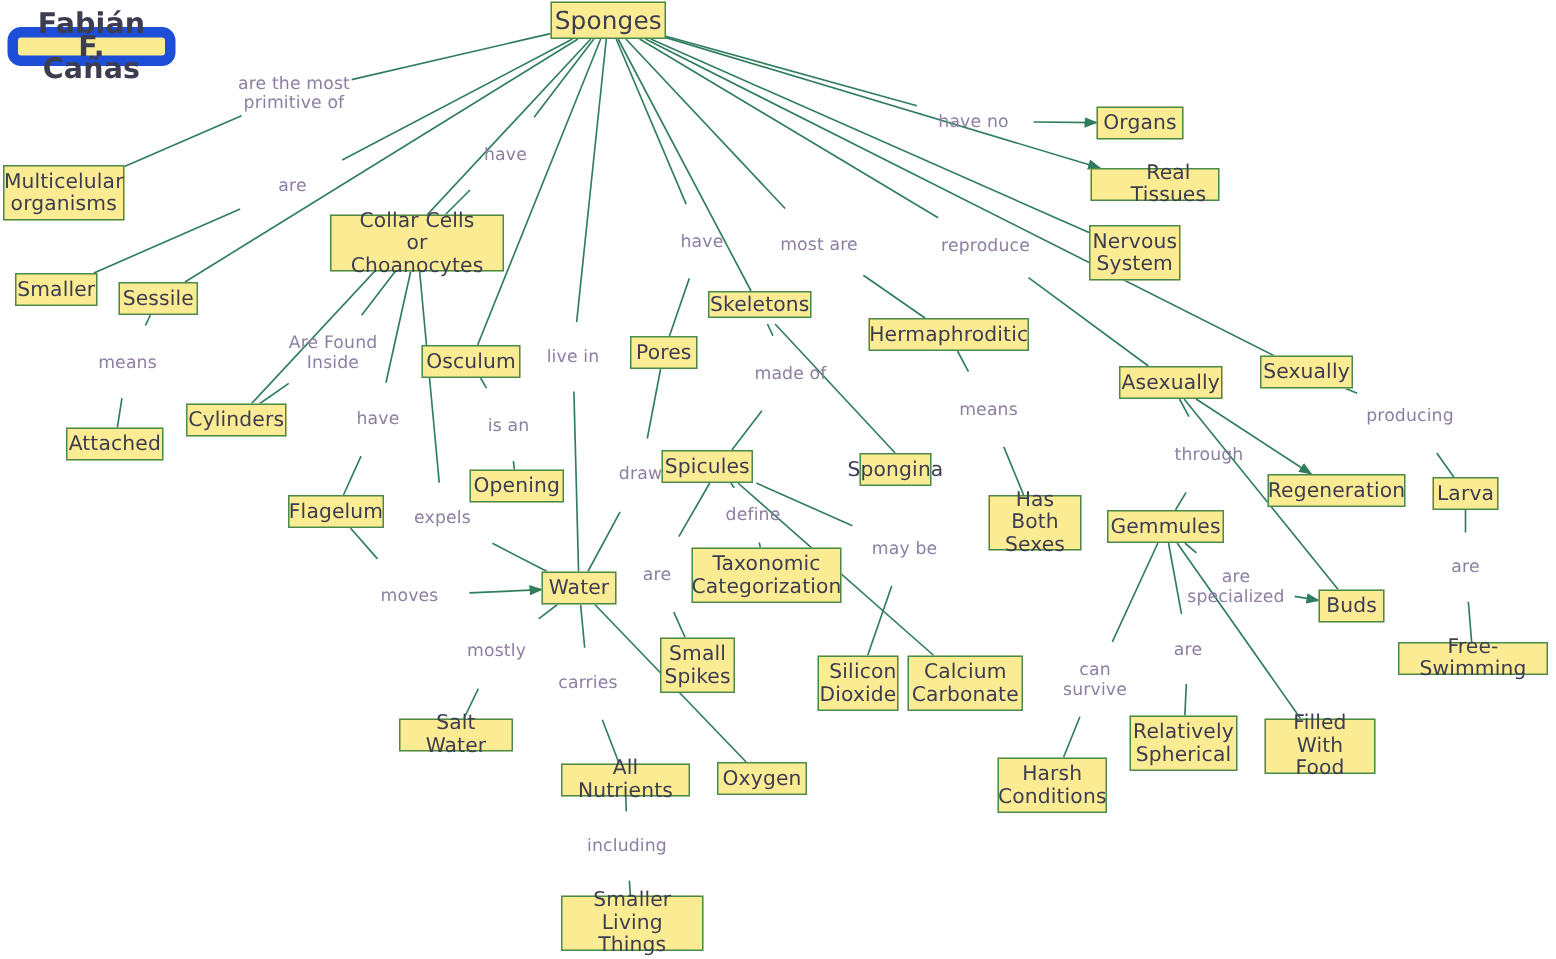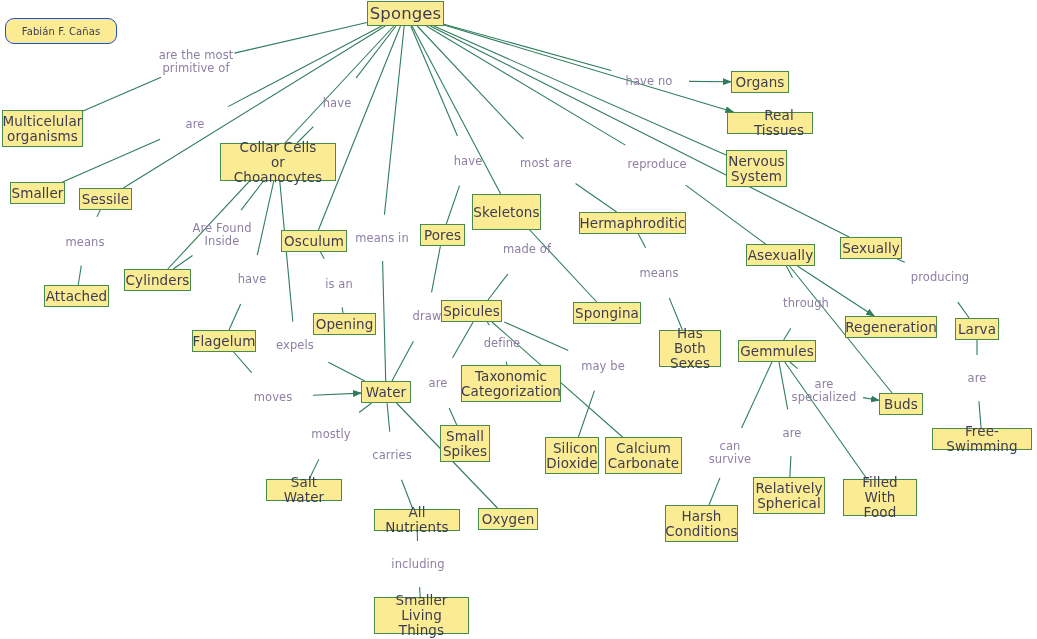--- a/index.html
+++ b/index.html
@@ -40,22 +40,23 @@
     padding: 2px 5px;
     white-space: pre-line;
     letter-spacing: 0.1px;
   }
   .node.root {
     font-size: 16.5px;
     line-height: 19px;
   }
   .node.author {
     border-radius: 9px;
-    border: 1px solid #1d4ed8;
-    font-size: 10px;
+    border: 7px solid #1d4ed8;
+    font-size: 19px;
+    font-weight: bold;
   }
   .edge-label {
     position: absolute;
     color: #8d7fa3;
     font-size: 11.5px;
     line-height: 13px;
     text-align: center;
     white-space: pre-line;
     transform: translate(-50%, -50%);
     letter-spacing: 0.1px;
@@ -161,27 +162,27 @@
       <div class="node" style="left: 192px; top: 330px; width: 64px; height: 22px;"><span>Flagelum</span></div>
       <div class="node" style="left: 281px; top: 230px; width: 66px; height: 22px;"><span>Osculum</span></div>
       <div class="node" style="left: 313px; top: 313px; width: 63px; height: 22px;"><span>Opening</span></div>
       <div class="node" style="left: 361px; top: 381px; width: 50px; height: 22px;"><span>Water</span></div>
       <div class="node" style="left: 266px; top: 479px; width: 76px; height: 22px;"><span>Salt Water</span></div>
       <div class="node" style="left: 374px; top: 509px; width: 86px; height: 22px;"><span>All Nutrients</span></div>
       <div class="node" style="left: 374px; top: 597px; width: 95px; height: 37px;"><span>Smaller Living
 Things</span></div>
       <div class="node" style="left: 478px; top: 508px; width: 60px; height: 22px;"><span>Oxygen</span></div>
       <div class="node" style="left: 420px; top: 224px; width: 45px; height: 22px;"><span>Pores</span></div>
-      <div class="node" style="left: 472px; top: 194px; width: 69px; height: 36px;"><span>Skeletons</span></div>
+      <div class="node" style="left: 472px; top: 194px; width: 69px; height: 18px;"><span>Skeletons</span></div>
       <div class="node" style="left: 441px; top: 300px; width: 61px; height: 22px;"><span>Spicules</span></div>
       <div class="node" style="left: 461px; top: 365px; width: 100px; height: 37px;"><span>Taxonomic
 Categorization</span></div>
       <div class="node" style="left: 440px; top: 425px; width: 50px; height: 37px;"><span>Small
 Spikes</span></div>
-      <div class="node" style="left: 573px; top: 302px; width: 68px; height: 22px; align-items: center;"><span>Spongina</span></div>
+      <div class="node" style="left: 573px; top: 302px; width: 48px; height: 22px; align-items: center;"><span>Spongina</span></div>
       <div class="node" style="left: 545px; top: 437px; width: 54px; height: 37px; text-align: right;"><span>Silicon
 Dioxide</span></div>
       <div class="node" style="left: 605px; top: 437px; width: 77px; height: 37px;"><span>Calcium
 Carbonate</span></div>
       <div class="node" style="left: 579px; top: 212px; width: 107px; height: 22px;"><span>Hermaphroditic</span></div>
       <div class="node" style="left: 659px; top: 330px; width: 62px; height: 37px;"><span>Has Both
 Sexes</span></div>
       <div class="node" style="left: 731px; top: 71px; width: 58px; height: 22px;"><span>Organs</span></div>
       <div class="node" style="left: 727px; top: 112px; width: 86px; height: 22px; padding-left: 23px;"><span>Real Tissues</span></div>
       <div class="node" style="left: 726px; top: 150px; width: 61px; height: 37px;"><span>Nervous
@@ -205,21 +206,21 @@
 primitive of</div>
       <div class="edge-label" style="left: 195px; top: 124px;">are</div>
       <div class="edge-label" style="left: 85px; top: 242px;">means</div>
       <div class="edge-label" style="left: 337px; top: 103px;">have</div>
       <div class="edge-label" style="left: 222px; top: 235px;">Are Found
 Inside</div>
       <div class="edge-label" style="left: 252px; top: 279px;">have</div>
       <div class="edge-label" style="left: 295px; top: 345px;">expels</div>
       <div class="edge-label" style="left: 273px; top: 397px;">moves</div>
       <div class="edge-label" style="left: 339px; top: 284px;">is an</div>
-      <div class="edge-label" style="left: 382px; top: 238px;">means in</div>
+      <div class="edge-label" style="left: 382px; top: 238px;">live in</div>
       <div class="edge-label" style="left: 331px; top: 434px;">mostly</div>
       <div class="edge-label" style="left: 392px; top: 455px;">carries</div>
       <div class="edge-label" style="left: 418px; top: 564px;">including</div>
       <div class="edge-label" style="left: 468px; top: 161px;">have</div>
       <div class="edge-label" style="left: 427px; top: 316px;">draw</div>
       <div class="edge-label" style="left: 527px; top: 249px;">made of</div>
       <div class="edge-label" style="left: 502px; top: 343px;">define</div>
       <div class="edge-label" style="left: 438px; top: 383px;">are</div>
       <div class="edge-label" style="left: 603px; top: 366px;">may be</div>
       <div class="edge-label" style="left: 546px; top: 163px;">most are</div>

